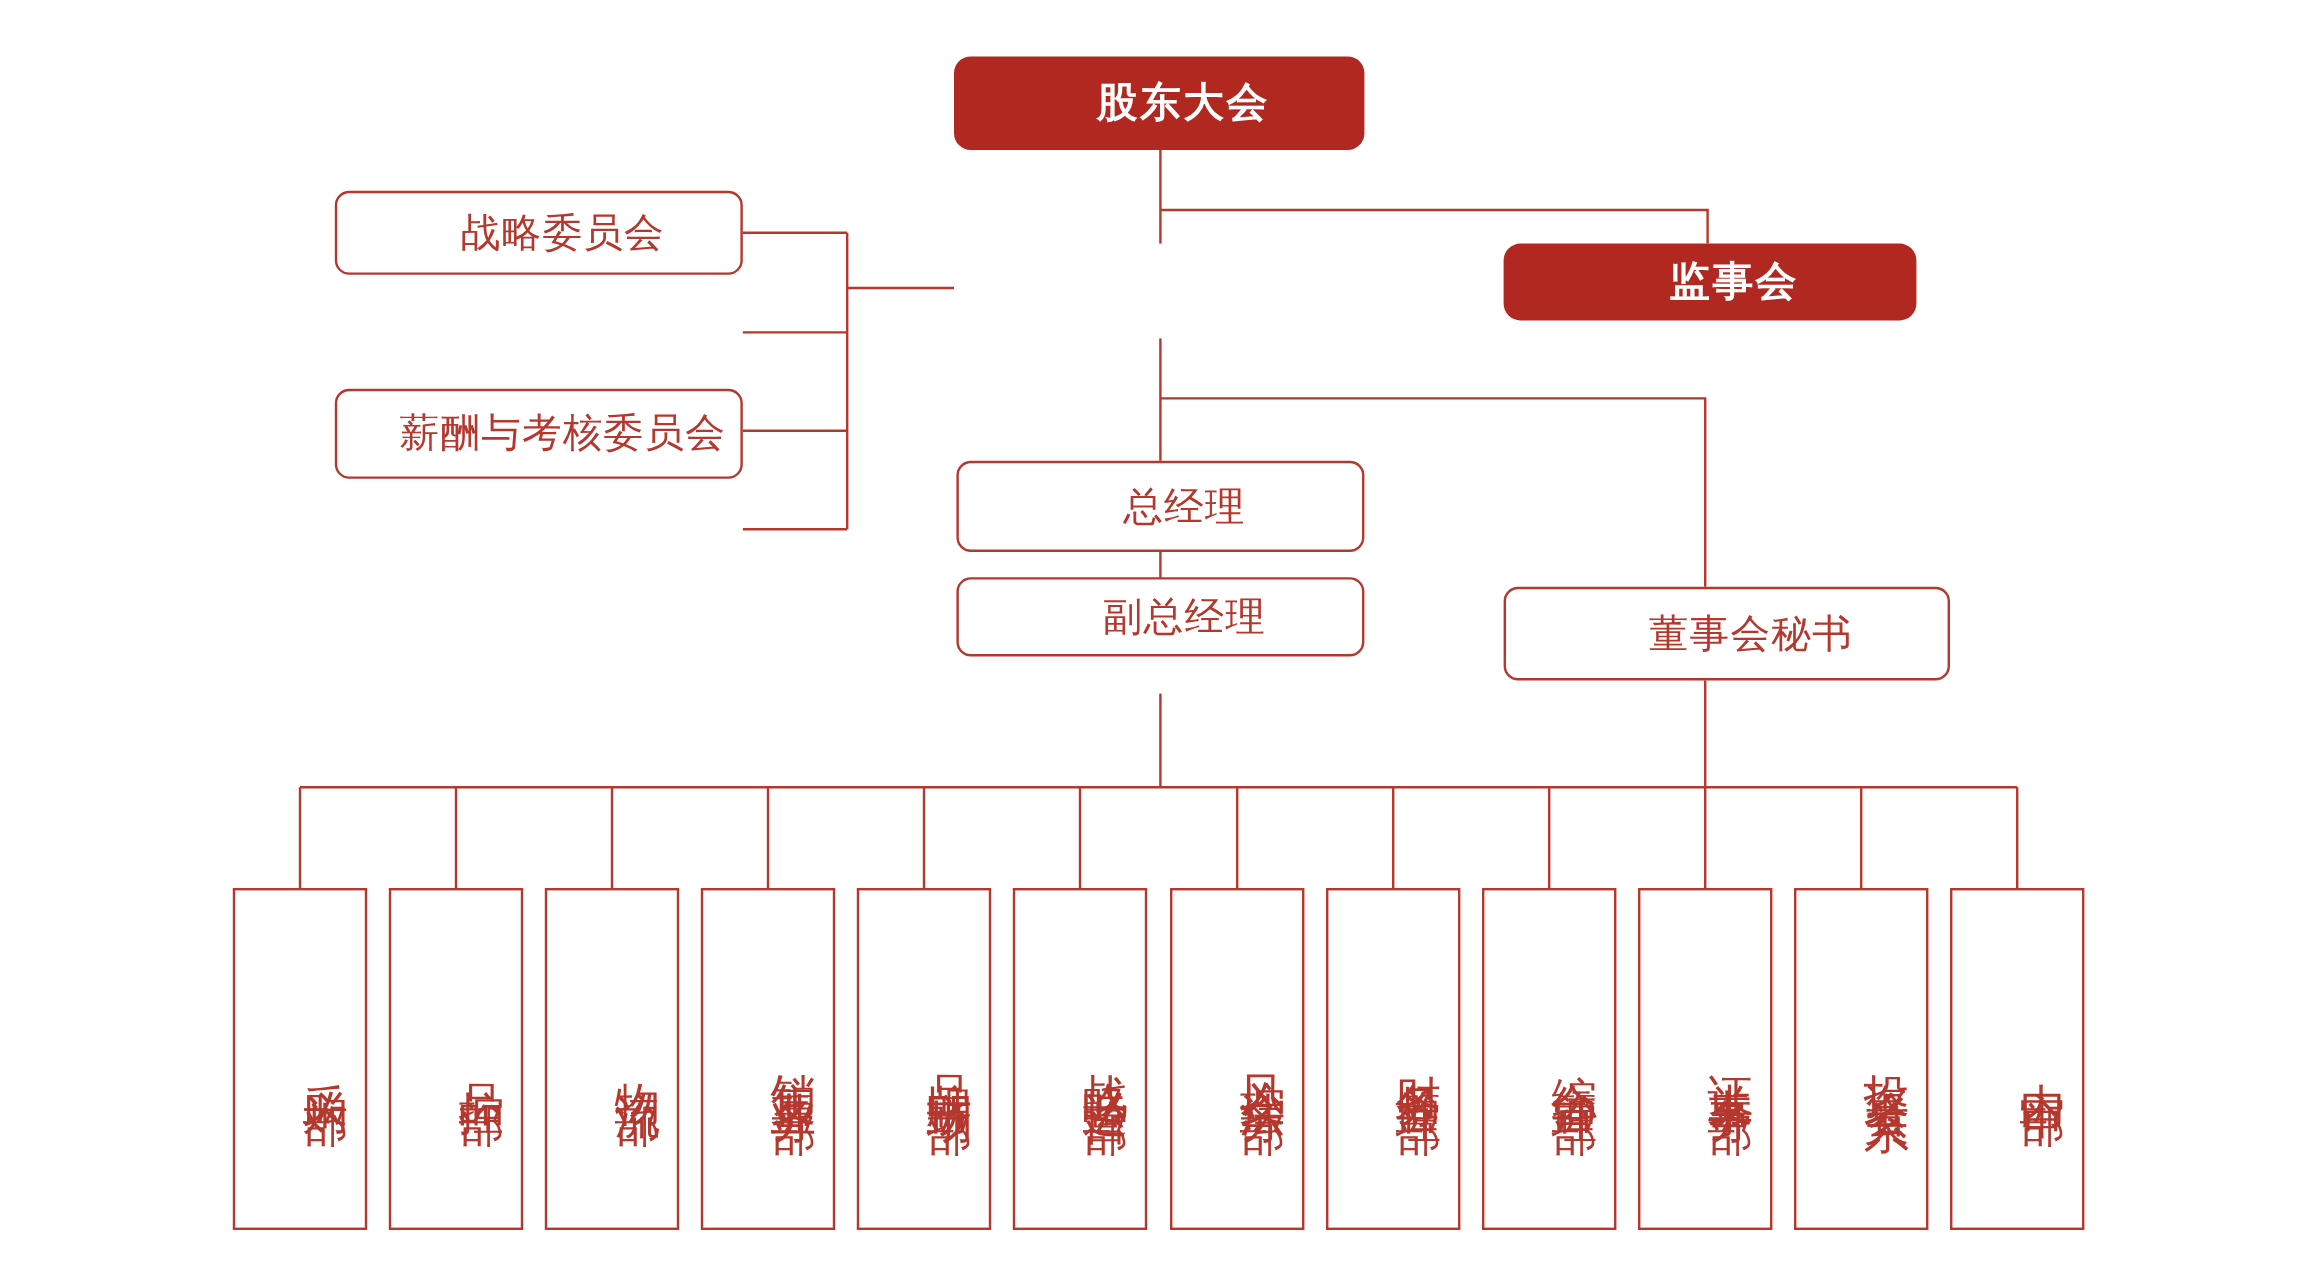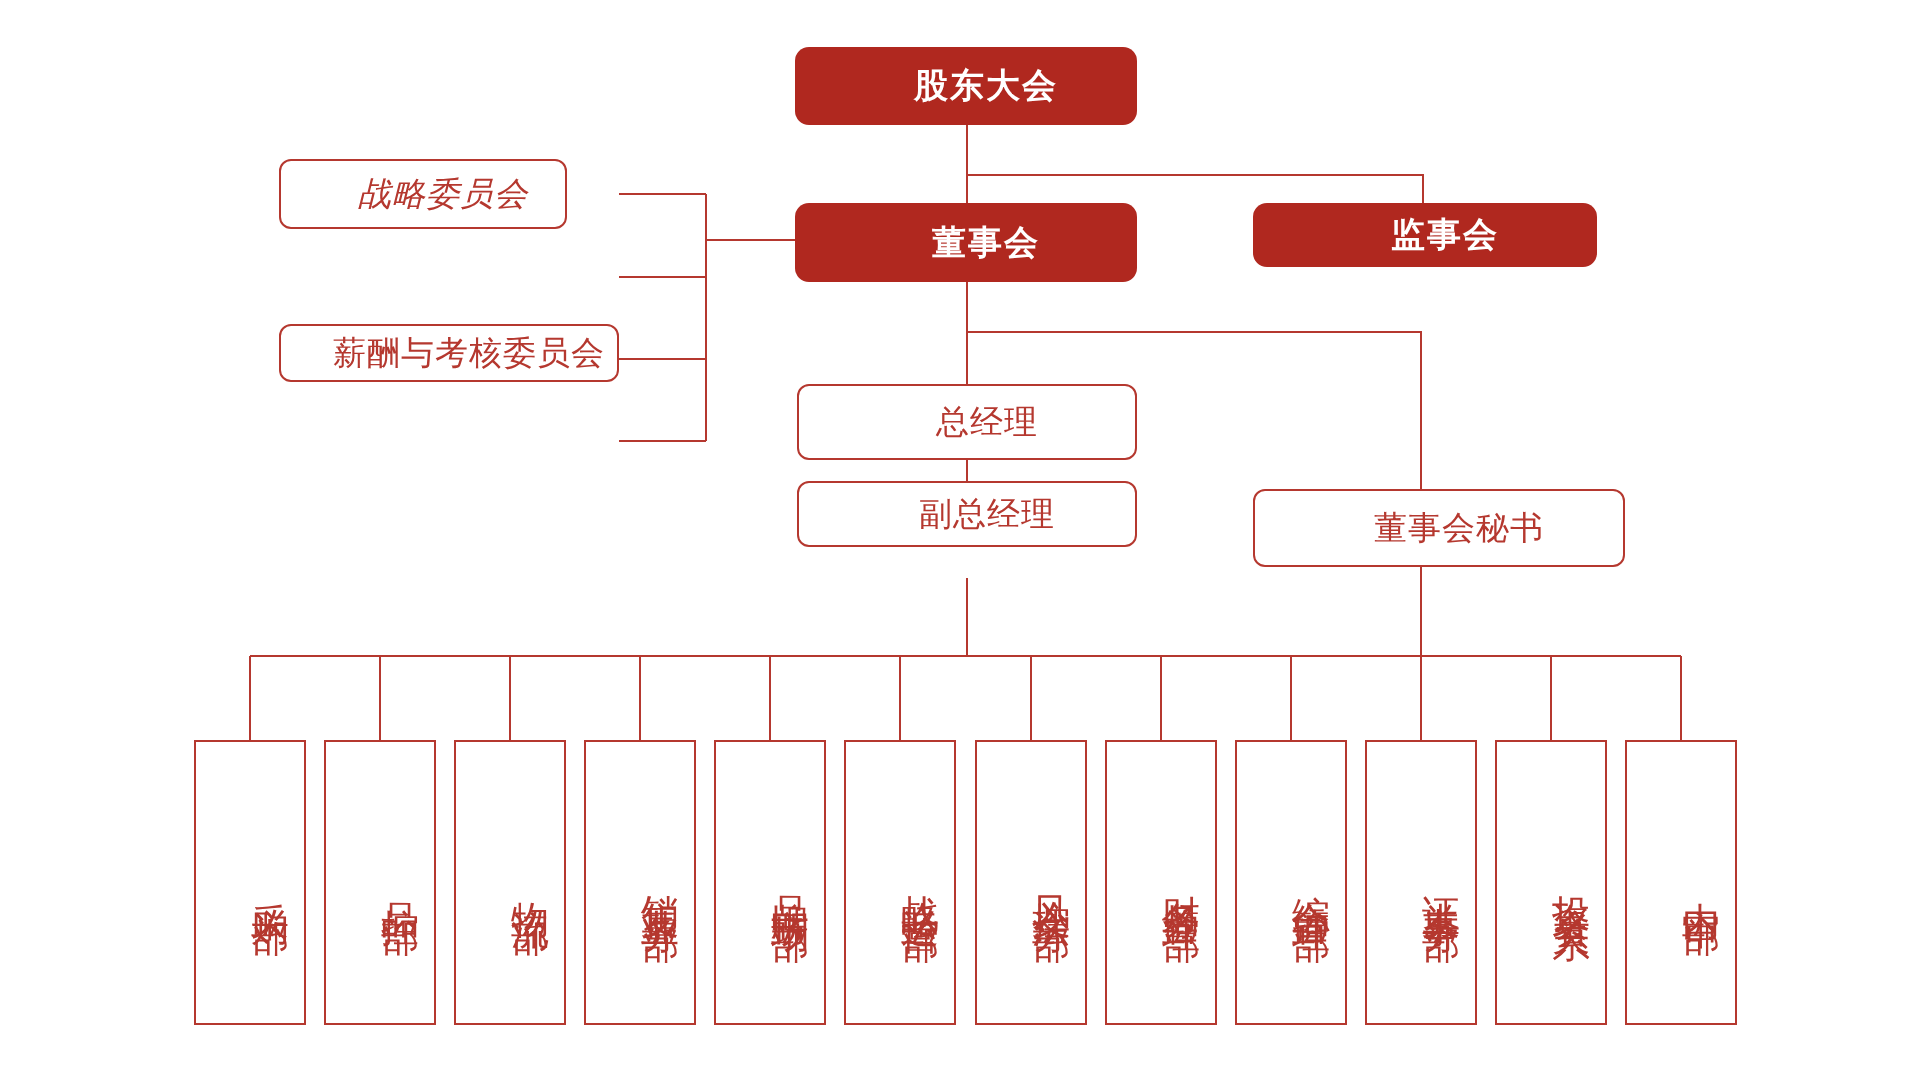--- a/index.html
+++ b/index.html
@@ -110,28 +110,27 @@
     <line x1="1031" y1="656" x2="1031" y2="740"></line>
     <line x1="1161" y1="656" x2="1161" y2="740"></line>
     <line x1="1291" y1="656" x2="1291" y2="740"></line>
     <line x1="1421" y1="656" x2="1421" y2="740"></line>
     <line x1="1551" y1="656" x2="1551" y2="740"></line>
     <line x1="1681" y1="656" x2="1681" y2="740"></line>
   </svg>
 
   <div class="node box-solid" style="left:795px; top:47px; width:342px; height:78px;">股东大会</div>
 
-  <div class="node box-solid" style="left:795px; top:203px; width:342px; height:79px;">董事会</div>
 
   <div class="node box-solid" style="left:1253px; top:203px; width:344px; height:64px;">监事会</div>
 
-  <div class="node box-outline" style="left:279px; top:159px; width:288px; height:70px;font-style:italic;">战略委员会</div>
+  <div class="node box-outline" style="left:279px; top:159px; width:340px; height:70px;">战略委员会</div>
 
 
-  <div class="node box-outline" style="left:279px; top:324px; width:340px; height:58px;">薪酬与考核委员会</div>
+  <div class="node box-outline" style="left:279px; top:324px; width:340px; height:75px;">薪酬与考核委员会</div>
 
 
   <div class="node box-outline" style="left:797px; top:384px; width:340px; height:76px;">总经理</div>
 
   <div class="node box-outline" style="left:797px; top:481px; width:340px; height:66px;">副总经理</div>
 
   <div class="node box-outline" style="left:1253px; top:489px; width:372px; height:78px;">董事会秘书</div>
 
   <div class="node box-dept" style="left:194px; top:740px; width:112px; height:285px;">
     <span class="vtext">采购部</span>

